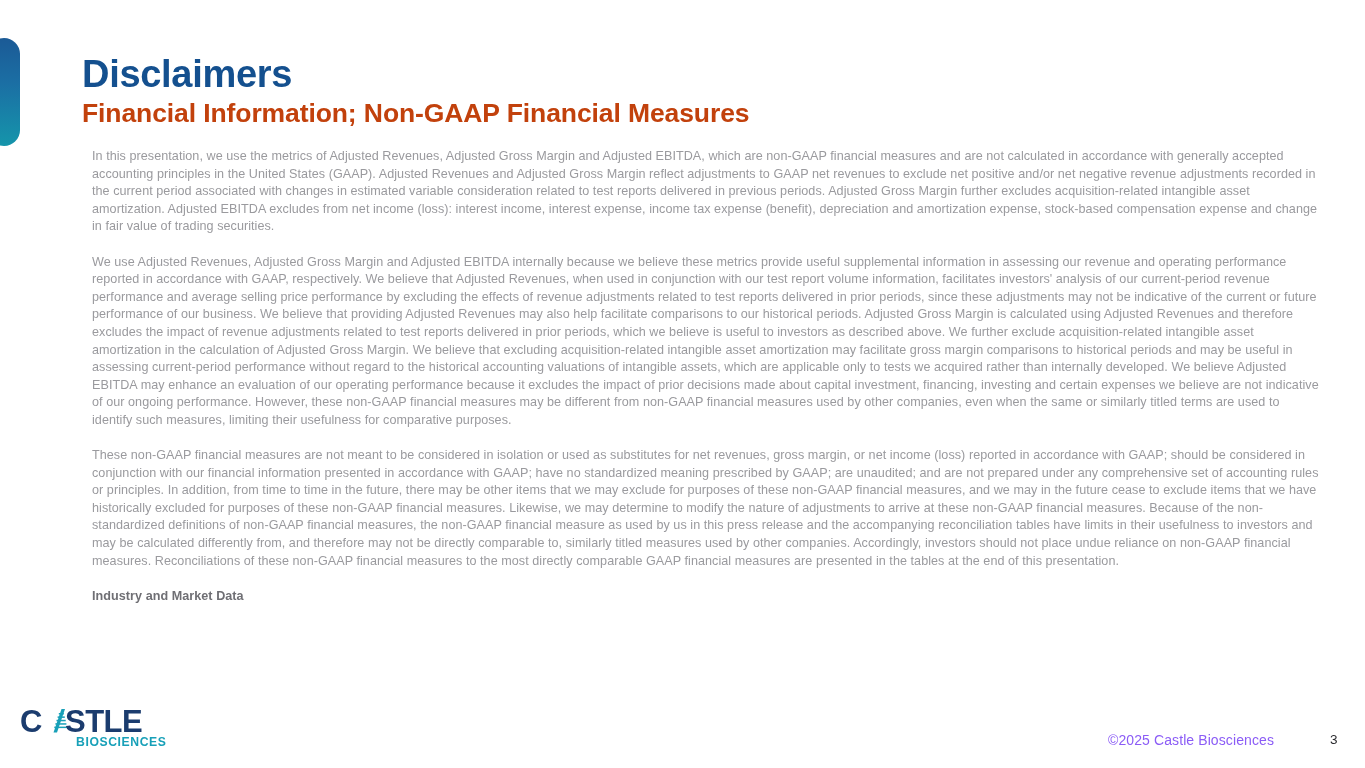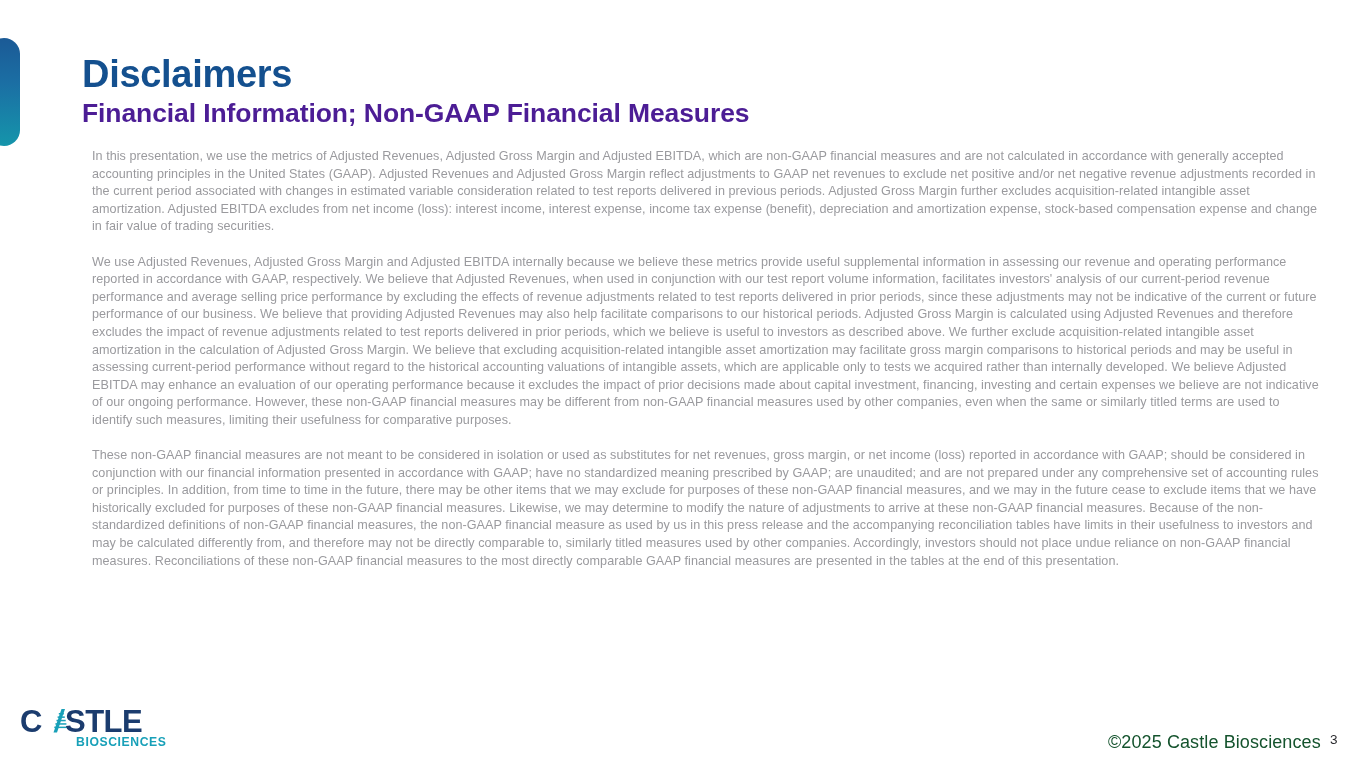--- a/index.html
+++ b/index.html
@@ -47,21 +47,21 @@
     font-weight: bold;
     color: #14508f;
     letter-spacing: -0.3px;
     line-height: 1.06;
     margin: 0;
     padding: 0;
   }
   #page-subtitle {
     font-size: 26.5px;
     font-weight: bold;
-    color: #4c1d95;
+    color: #c2410c;
     letter-spacing: -0.1px;
     line-height: 1.18;
     margin: 4px 0 0 0;
     padding: 0;
   }
 
   
   #body-copy {
     position: absolute;
     left: 92px;
@@ -93,22 +93,22 @@
     top: 705px;
     width: 152px;
     height: 46px;
   }
 
   
   #footer-copyright {
     position: absolute;
     left: 1108px;
     top: 732px;
-    font-size: 18px;
-    color: #14532d;
+    font-size: 14px;
+    color: #8b5cf6;
     letter-spacing: 0.1px;
   }
   #footer-pagenum {
     position: absolute;
     left: 1330px;
     top: 732px;
     font-size: 13.5px;
     color: #2a2a2e;
     text-align: right;
   }
@@ -122,20 +122,21 @@
 
   <div id="heading-block">
     <h1 id="page-title">Disclaimers</h1>
     <h2 id="page-subtitle">Financial Information; Non-GAAP Financial Measures</h2>
   </div>
 
   <div id="body-copy">
     <p class="body-par">In this presentation, we use the metrics of Adjusted Revenues, Adjusted Gross Margin and Adjusted EBITDA, which are non-GAAP financial measures and are not calculated in accordance with generally accepted accounting principles in the United States (GAAP). Adjusted Revenues and Adjusted Gross Margin reflect adjustments to GAAP net revenues to exclude net positive and/or net negative revenue adjustments recorded in the current period associated with changes in estimated variable consideration related to test reports delivered in previous periods. Adjusted Gross Margin further excludes acquisition-related intangible asset amortization. Adjusted EBITDA excludes from net income (loss): interest income, interest expense, income tax expense (benefit), depreciation and amortization expense, stock-based compensation expense and change in fair value of trading securities.</p>
     <p class="body-par">We use Adjusted Revenues, Adjusted Gross Margin and Adjusted EBITDA internally because we believe these metrics provide useful supplemental information in assessing our revenue and operating performance reported in accordance with GAAP, respectively. We believe that Adjusted Revenues, when used in conjunction with our test report volume information, facilitates investors' analysis of our current-period revenue performance and average selling price performance by excluding the effects of revenue adjustments related to test reports delivered in prior periods, since these adjustments may not be indicative of the current or future performance of our business. We believe that providing Adjusted Revenues may also help facilitate comparisons to our historical periods. Adjusted Gross Margin is calculated using Adjusted Revenues and therefore excludes the impact of revenue adjustments related to test reports delivered in prior periods, which we believe is useful to investors as described above. We further exclude acquisition-related intangible asset amortization in the calculation of Adjusted Gross Margin. We believe that excluding acquisition-related intangible asset amortization may facilitate gross margin comparisons to historical periods and may be useful in assessing current-period performance without regard to the historical accounting valuations of intangible assets, which are applicable only to tests we acquired rather than internally developed. We believe Adjusted EBITDA may enhance an evaluation of our operating performance because it excludes the impact of prior decisions made about capital investment, financing, investing and certain expenses we believe are not indicative of our ongoing performance. However, these non-GAAP financial measures may be different from non-GAAP financial measures used by other companies, even when the same or similarly titled terms are used to identify such measures, limiting their usefulness for comparative purposes.</p>
     <p class="body-par">These non-GAAP financial measures are not meant to be considered in isolation or used as substitutes for net revenues, gross margin, or net income (loss) reported in accordance with GAAP; should be considered in conjunction with our financial information presented in accordance with GAAP; have no standardized meaning prescribed by GAAP; are unaudited; and are not prepared under any comprehensive set of accounting rules or principles. In addition, from time to time in the future, there may be other items that we may exclude for purposes of these non-GAAP financial measures, and we may in the future cease to exclude items that we have historically excluded for purposes of these non-GAAP financial measures. Likewise, we may determine to modify the nature of adjustments to arrive at these non-GAAP financial measures. Because of the non-standardized definitions of non-GAAP financial measures, the non-GAAP financial measure as used by us in this press release and the accompanying reconciliation tables have limits in their usefulness to investors and may be calculated differently from, and therefore may not be directly comparable to, similarly titled measures used by other companies. Accordingly, investors should not place undue reliance on non-GAAP financial measures. Reconciliations of these non-GAAP financial measures to the most directly comparable GAAP financial measures are presented in the tables at the end of this presentation.</p>
+    <p class="section-head">Industry and Market Data</p>
   </div>
 
   <svg id="logo" viewBox="0 0 152 46" aria-label="Castle Biosciences">
 
     <text x="0" y="27" font-family="'Liberation Sans', sans-serif" font-size="31" font-weight="bold" fill="#1B3C6E" letter-spacing="-0.5">C</text>
 
     <g>
       <polygon points="33.5,27.5 41.5,4 45.0,4 37.0,27.5" fill="#18A0B8"></polygon>
       <rect x="38.8" y="8.0" width="5.0" height="1.5" fill="#18A0B8"></rect>
       <rect x="37.6" y="11.4" width="7.2" height="1.5" fill="#18A0B8"></rect>

